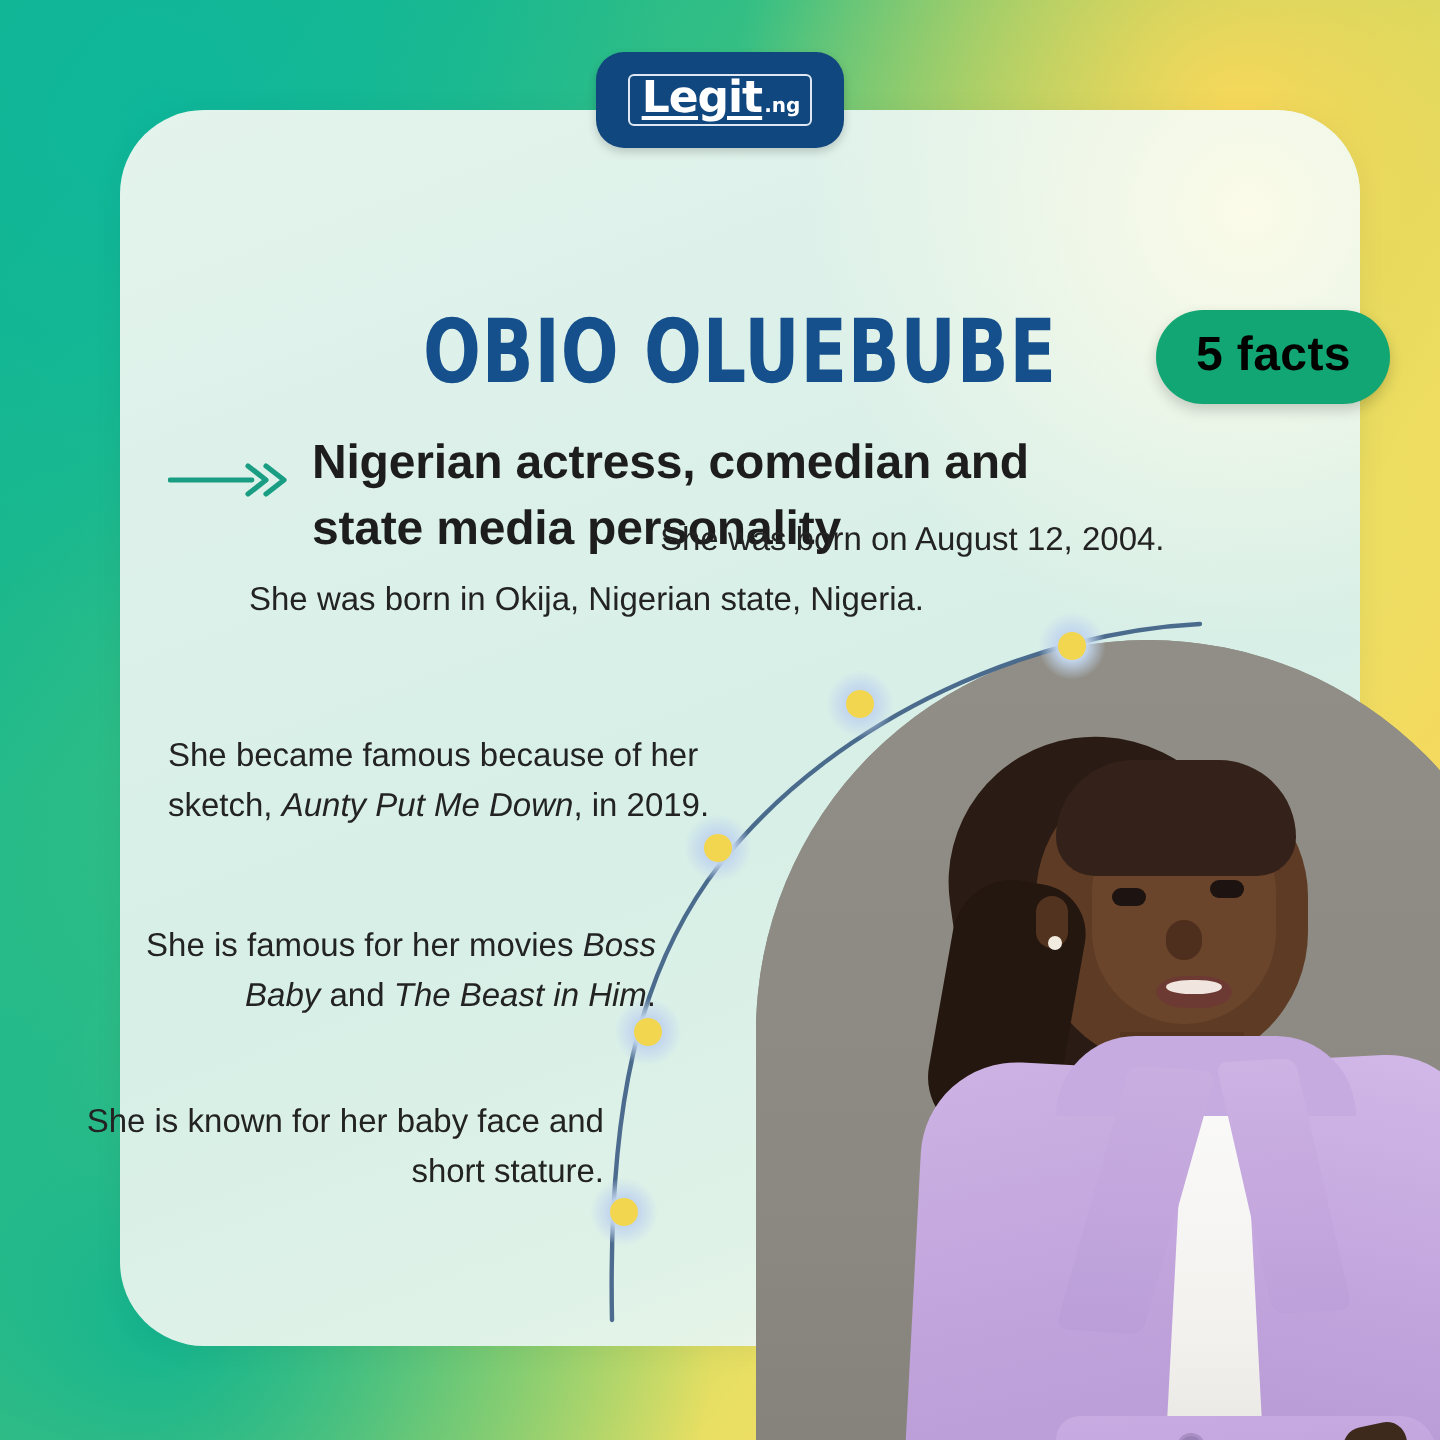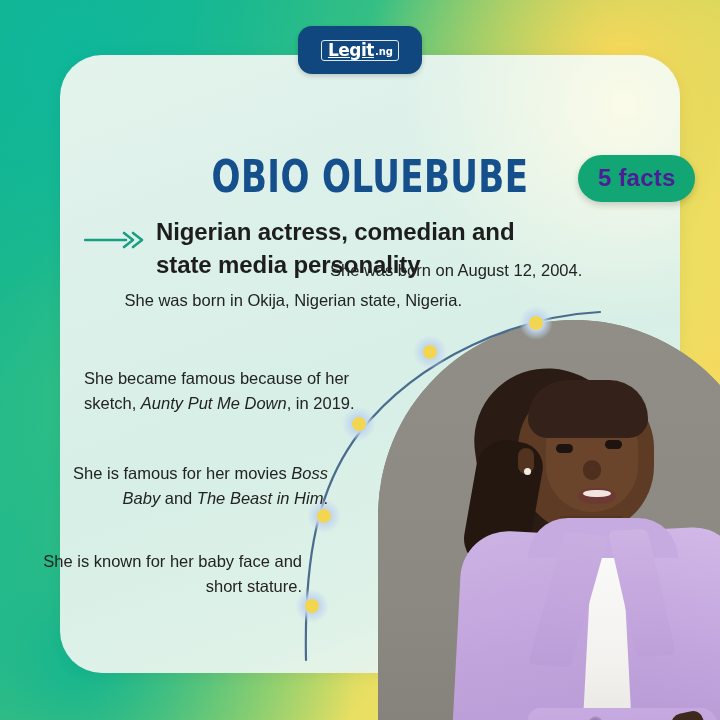--- a/index.html
+++ b/index.html
@@ -54,21 +54,21 @@
     display:flex;align-items:center;justify-content:center;
     box-shadow:0 2px 5px rgba(0,0,0,.18);
     z-index:40;
   }
   #logo .logo-inner{
     display:flex;align-items:flex-end;
     border:1.6px solid #dfe8f2;border-radius:3px;
     padding:1px 5px 1px 6px;
   }
   #logo .logo-word{
-    color:#ffffff;font-weight:bold;font-size:17px;letter-spacing:-.5px;
+    color:#ffffff;font-weight:bold;font-size:22px;letter-spacing:-.5px;
     line-height:1;font-family:"DejaVu Sans", sans-serif;text-decoration:underline;
   }
   #logo .logo-tld{
     color:#ffffff;font-weight:bold;font-size:10px;line-height:1;
     margin-left:1px;margin-bottom:2px;
     font-family:"DejaVu Sans", sans-serif;
   }
 
   
   #title{
@@ -88,21 +88,21 @@
   #subtitle{
     color:#1d1d1d;font-weight:bold;font-size:24px;line-height:33px;
     letter-spacing:-.1px;
   }
   #subtitle .l2{display:block;}
 
   
   #badge{
     position:absolute;left:578px;top:155px;
     padding:9px 20px 10px 20px;border-radius:24px;
-    background:#12a674;color:#4c1d95;
+    background:#12a674;color:#000000;
     font-size:24px;font-weight:bold;letter-spacing:.2px;
     box-shadow:0 3px 7px rgba(0,0,0,.18);
     z-index:45;white-space:nowrap;
   }
 
   
   #photo-wrap{
     position:absolute;left:378px;top:320px;width:392px;height:400px;
     z-index:15;overflow:hidden;
   }

